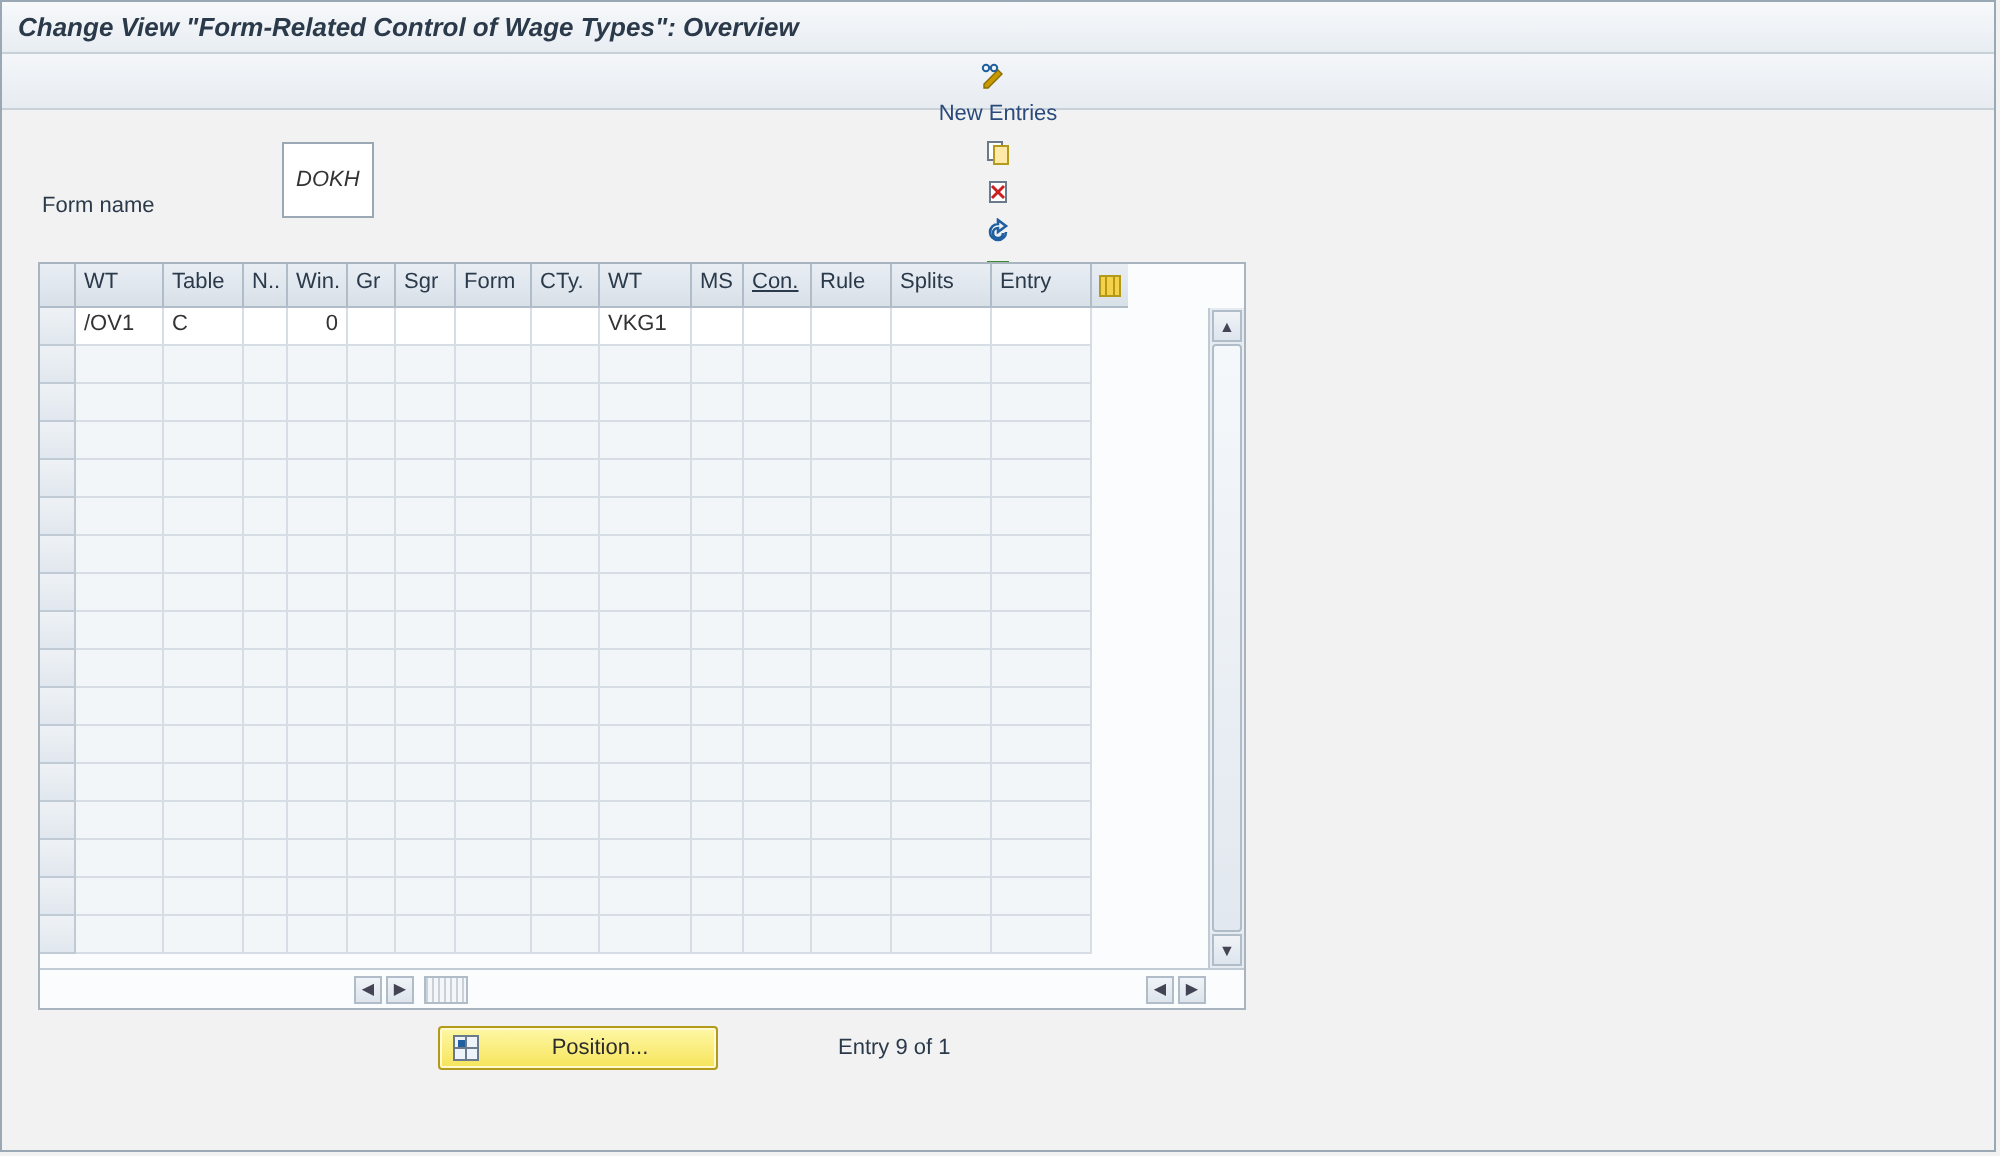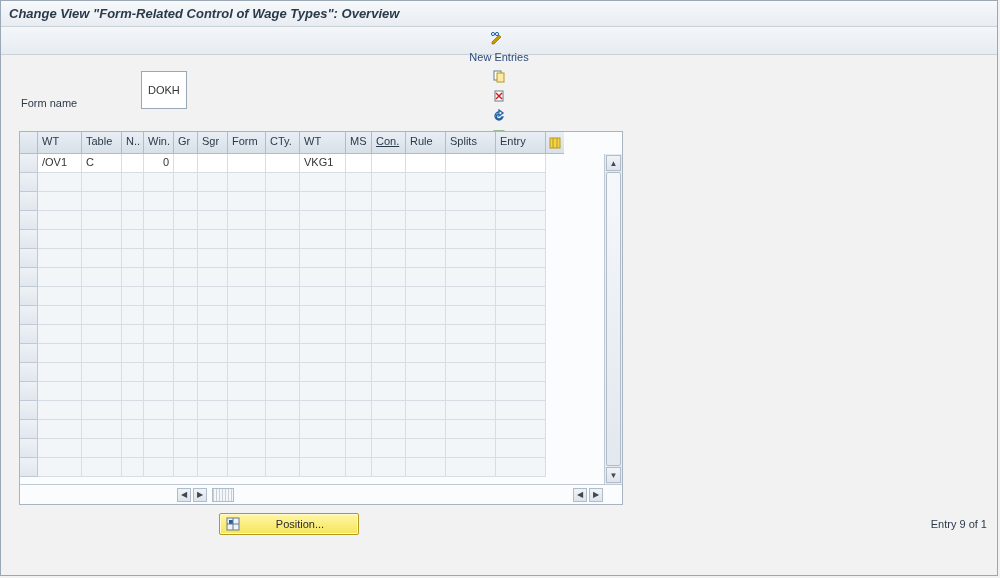--- a/index.html
+++ b/index.html
@@ -66,20 +66,21 @@
   }
   .formlabel { color: #2b3a4a; min-width: 80px; }
   .formval {
     border: 1px solid #9aa7b5;
     background: #fff;
     padding: 18px 6px;
     height: 34px;
     min-width: 44px;
     display: inline-flex; align-items: center;
     font-size: 11px;
+    font-style: italic;
   }
   .grid-wrap {
     margin: 8px 8px 0 8px;
     border: 1px solid #a8b4c0;
     background: #fbfcfe;
     width: 604px;
     position: relative;
   }
   .grid-head {
     display: flex;
@@ -177,22 +178,21 @@
     width: 22px; height: 14px;
     border: 1px solid #b0bcc8;
     background: repeating-linear-gradient(90deg,#c8d0d8 0,#c8d0d8 1px,#f4f6f9 1px,#f4f6f9 3px);
     margin: 0 4px; cursor: pointer;
   }
   .bottombar {
     margin-top: 8px;
     display: flex;
     align-items: center;
     padding-left: 208px;
-    gap: 112px;
-    justify-content: space-between;
+    gap: 60px;
   }
   .pos-btn {
     height: 22px;
     width: 140px;
     background: linear-gradient(#fef7a6, #f6e45a);
     border: 1px solid #b49a1a;
     border-radius: 2px;
     box-shadow: inset 0 0 0 1px #fffad0;
     display: flex;
     align-items: center;

